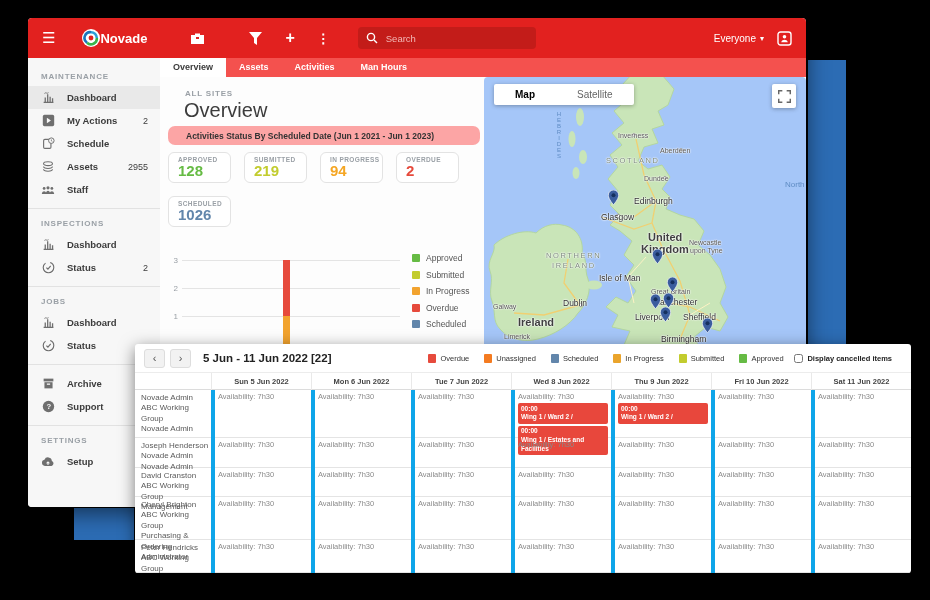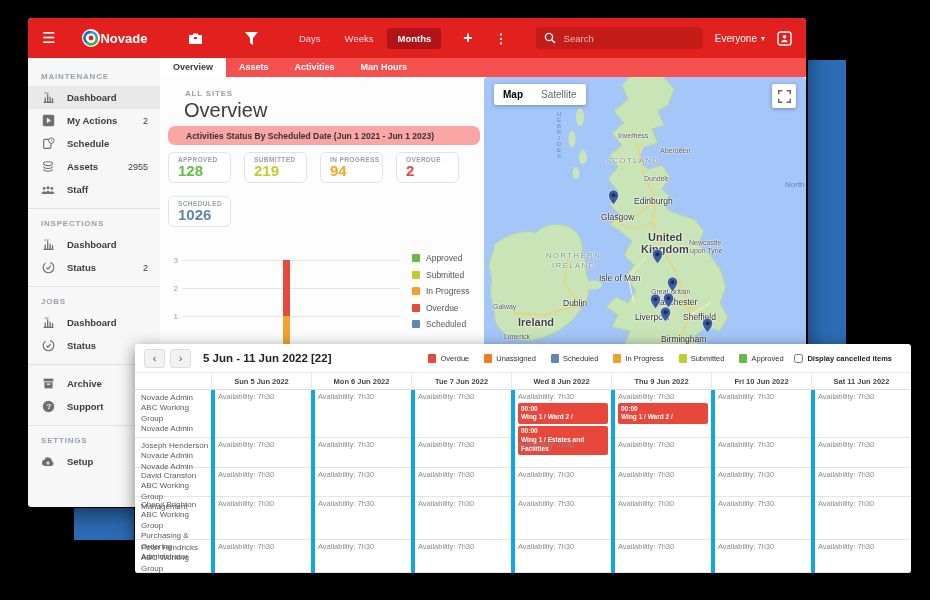--- a/index.html
+++ b/index.html
@@ -70,21 +70,21 @@
   .m-lab{position:absolute;white-space:nowrap;text-shadow:0 0 2px #fff,0 0 2px #fff,0 0 1px #fff;z-index:2}
   .m-town{font-size:7px;color:#555}
   .m-city{font-size:8.5px;color:#2f2f2f;font-weight:500}
   .m-area{font-size:7.5px;color:#7c8a7c;letter-spacing:1.6px}
   .m-country{font-size:11px;color:#3f3f3f;font-weight:bold}
   .m-water{font-size:8px;color:#5f8cc4;text-shadow:none}
   .m-water-v{font-size:6px;color:#5f8cc4;letter-spacing:0;writing-mode:vertical-rl;text-orientation:upright;text-shadow:none}
   .pin{position:absolute;width:11px;height:15px;z-index:3;transform:translate(-5px,-14px)}
   .map-ctl{position:absolute;left:10px;top:7px;display:flex;background:#fff;border-radius:2px;z-index:4;
            box-shadow:0 1px 4px rgba(0,0,0,.3);font-size:10px;overflow:hidden}
-  .map-ctl span{padding:5px 9px;color:#666;cursor:pointer}
+  .map-ctl span{padding:5px 21px;color:#666;cursor:pointer}
   .map-ctl span.on{color:#000;font-weight:bold}
   .fs-btn{position:absolute;right:10px;top:7px;width:24px;height:24px;background:#fff;border-radius:2px;z-index:4;
           box-shadow:0 1px 4px rgba(0,0,0,.3);display:flex;align-items:center;justify-content:center;cursor:pointer}
   
   .panel{position:absolute;left:135px;top:344px;width:776px;height:229px;background:#fff;z-index:5;
          border-radius:3px;box-shadow:0 4px 16px rgba(0,0,0,.5);overflow:hidden}
   .panel-head{height:28px;display:flex;align-items:center;padding:0 9px;gap:5px}
   .nav-btn{width:19px;height:17px;background:#f2f2f2;border:1px solid #ddd;border-radius:3px;font-size:11px;
            color:#555;display:flex;align-items:center;justify-content:center;cursor:pointer;line-height:1}
   .range{font-size:11.5px;font-weight:bold;color:#222;margin-left:7px}
@@ -130,25 +130,20 @@
           <path d="M5 3V1.5h5V3h4v9H1V3z" fill="#fff"></path>
           <rect x="6" y="5" width="3" height="2" fill="#e2211f"></rect>
         </svg>
     </span>
     <span class="tb-gap"></span>
     <span class="tb-icon">
       <svg width="13" height="13" viewBox="0 0 13 13">
           <path d="M0 0h13L8 6v7l-3-2V6z" fill="#fff"></path>
         </svg>
     </span>
-    <span class="view-toggle">
-        <span class="view-btn">Days</span>
-        <span class="view-btn">Weeks</span>
-        <span class="view-btn active">Months</span>
-      </span>
     <span class="plus">+</span>
     <span class="kebab">⋮</span>
     <span class="searchbox">
       <svg width="12" height="12" viewBox="0 0 12 12">
         <circle cx="5" cy="5" r="3.6" stroke="#fff" stroke-width="1.4" fill="none"></circle>
         <path d="M8 8l3 3" stroke="#fff" stroke-width="1.4"></path>
       </svg>
       <input type="text" placeholder="Search" style="">
     </span>
     <span class="scope">

